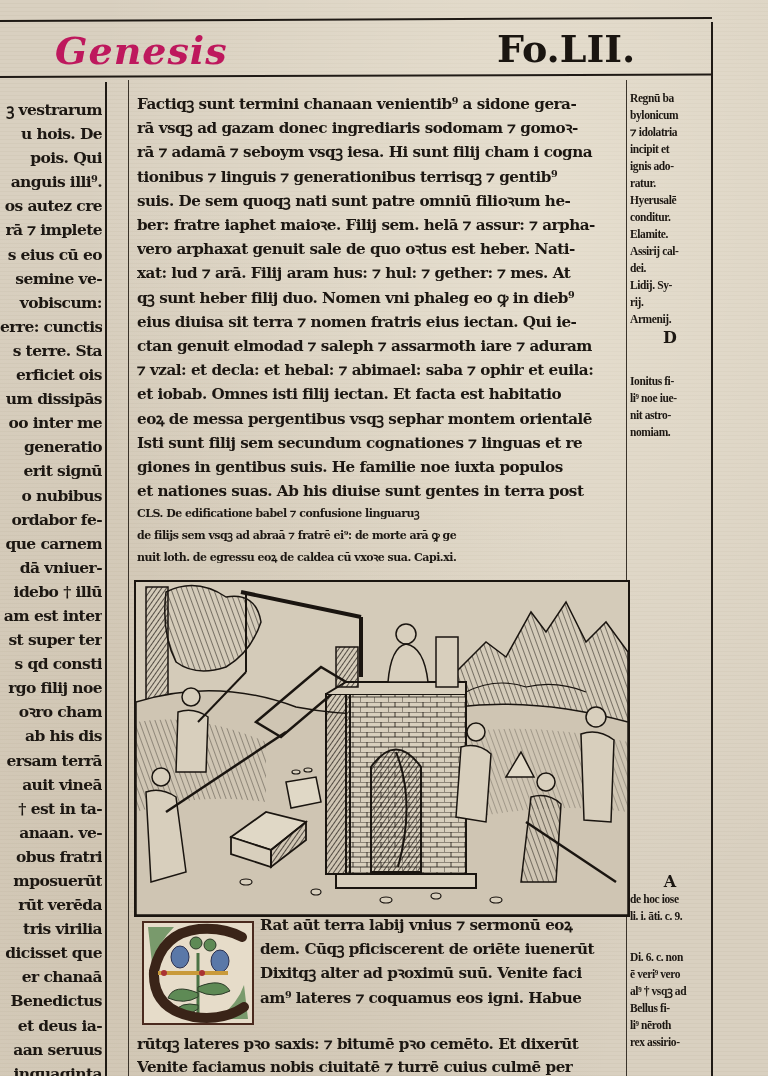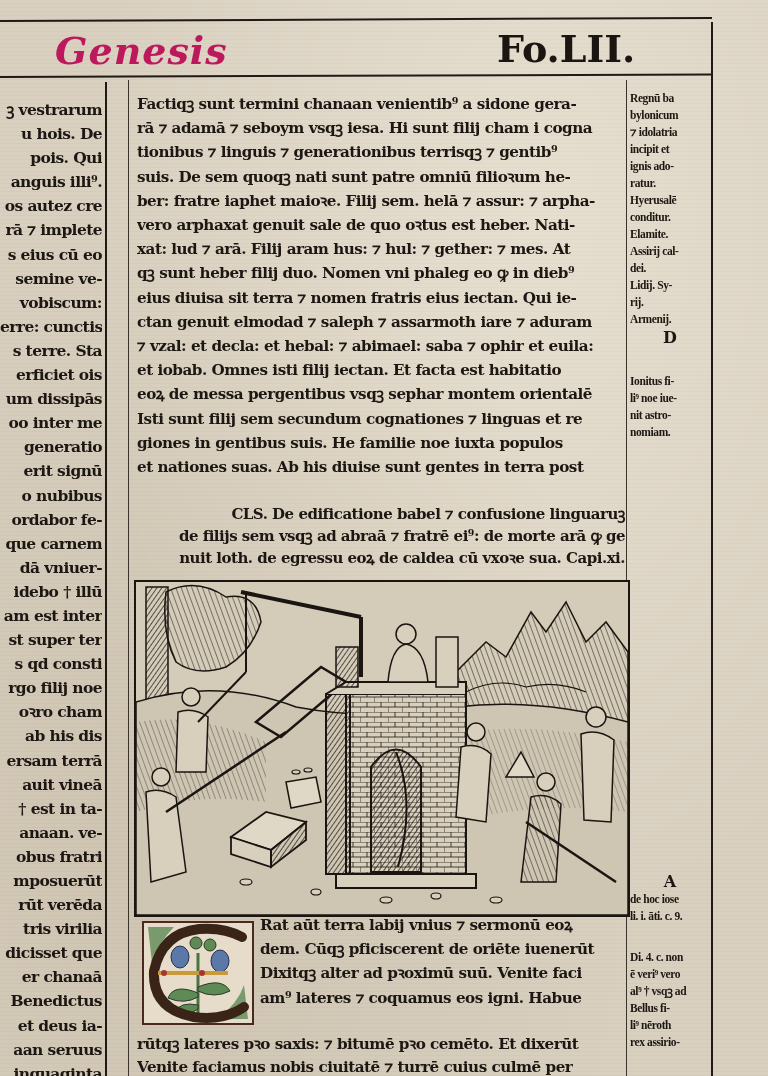--- a/index.html
+++ b/index.html
@@ -26,21 +26,21 @@
   }
   .col { position: absolute; }
   .line {
     white-space: nowrap; overflow: hidden;
     font-family: "DejaVu Serif", serif; font-weight: bold;
   }
   .left-col { left: 0; top: 98px; width: 102px; text-align: right; }
   .left-col .line { font-size: 15.5px; line-height: 24.1px; letter-spacing: -0.6px; }
   .main-col { left: 137px; top: 92px; width: 488px; }
   .main-col .line { font-size: 15.2px; line-height: 24.2px; letter-spacing: -0.5px; }
-  .rubric .line { font-size: 15px; line-height: 22px; text-align: right; }
+  .rubric .line { font-size: 11px; line-height: 22px; }
   .side-col { left: 630px; top: 90px; width: 80px; }
   .side-col .line { font-size: 11.5px; line-height: 17px; letter-spacing: -0.4px; font-family: Liberation Serif, serif; }
   .side-mark { font-size: 16px; font-weight: bold; text-align: center; width: 80px; }
   .woodcut {
     position: absolute; left: 134px; top: 580px; width: 492px; height: 333px;
     border: 2px solid #1a1510; background: #cfc5b3; overflow: hidden;
   }
   .initial {
     position: absolute; left: 142px; top: 921px; width: 108px; height: 100px;
     border: 2px solid #4a2a1e; background: #e9e0cf; overflow: hidden;
@@ -103,20 +103,21 @@
   <div class="line">er chanaā</div>
   <div class="line">Benedictus</div>
   <div class="line">et deus ia-</div>
   <div class="line">aan seruus</div>
   <div class="line">inquaginta</div>
 
 </div>
 
 <div class="col main-col">
   <div class="line">Factiqꝫ sunt termini chanaan venientib⁹ a sidone gera-</div>
+  <div class="line">rā vsqꝫ ad gazam donec ingrediaris sodomam ⁊ gomoꝛ-</div>
   <div class="line">rā ⁊ adamā ⁊ seboym vsqꝫ iesa. Hi sunt filij cham i cogna</div>
   <div class="line">tionibus ⁊ linguis ⁊ generationibus terrisqꝫ ⁊ gentib⁹</div>
   <div class="line">suis. De sem quoqꝫ nati sunt patre omniū filioꝛum he-</div>
   <div class="line">ber: fratre iaphet maioꝛe. Filij sem. helā ⁊ assur: ⁊ arpha-</div>
   <div class="line">vero arphaxat genuit sale de quo oꝛtus est heber. Nati-</div>
   <div class="line">xat: lud ⁊ arā. Filij aram hus: ⁊ hul: ⁊ gether: ⁊ mes. At</div>
   <div class="line">qꝫ sunt heber filij duo. Nomen vni phaleg eo ꝙ in dieb⁹</div>
   <div class="line">eius diuisa sit terra ⁊ nomen fratris eius iectan. Qui ie-</div>
   <div class="line">ctan genuit elmodad ⁊ saleph ⁊ assarmoth iare ⁊ aduram</div>
   <div class="line">⁊ vzal: et decla: et hebal: ⁊ abimael: saba ⁊ ophir et euila:</div>
@@ -266,19 +267,19 @@
   <div class="line">li⁹ noe iue-</div>
   <div class="line">nit astro-</div>
   <div class="line">nomiam.</div>
 </div>
 
 <div class="col side-col" style="top:872px">
   <div class="side-mark">A</div>
   <div class="line">de hoc iose</div>
   <div class="line">li. i. āti. c. 9.</div>
   <div style="height:24px"></div>
-  <div class="line">Di. 4. c. non</div>
+  <div class="line">Di. 6. c. non</div>
   <div class="line">ē veri⁹ vero</div>
   <div class="line">al⁹ † vsqꝫ ad</div>
   <div class="line">Bellus fi-</div>
   <div class="line">li⁹ nēroth</div>
   <div class="line">rex assirio-</div>
 </div>
 
 </body></html>

